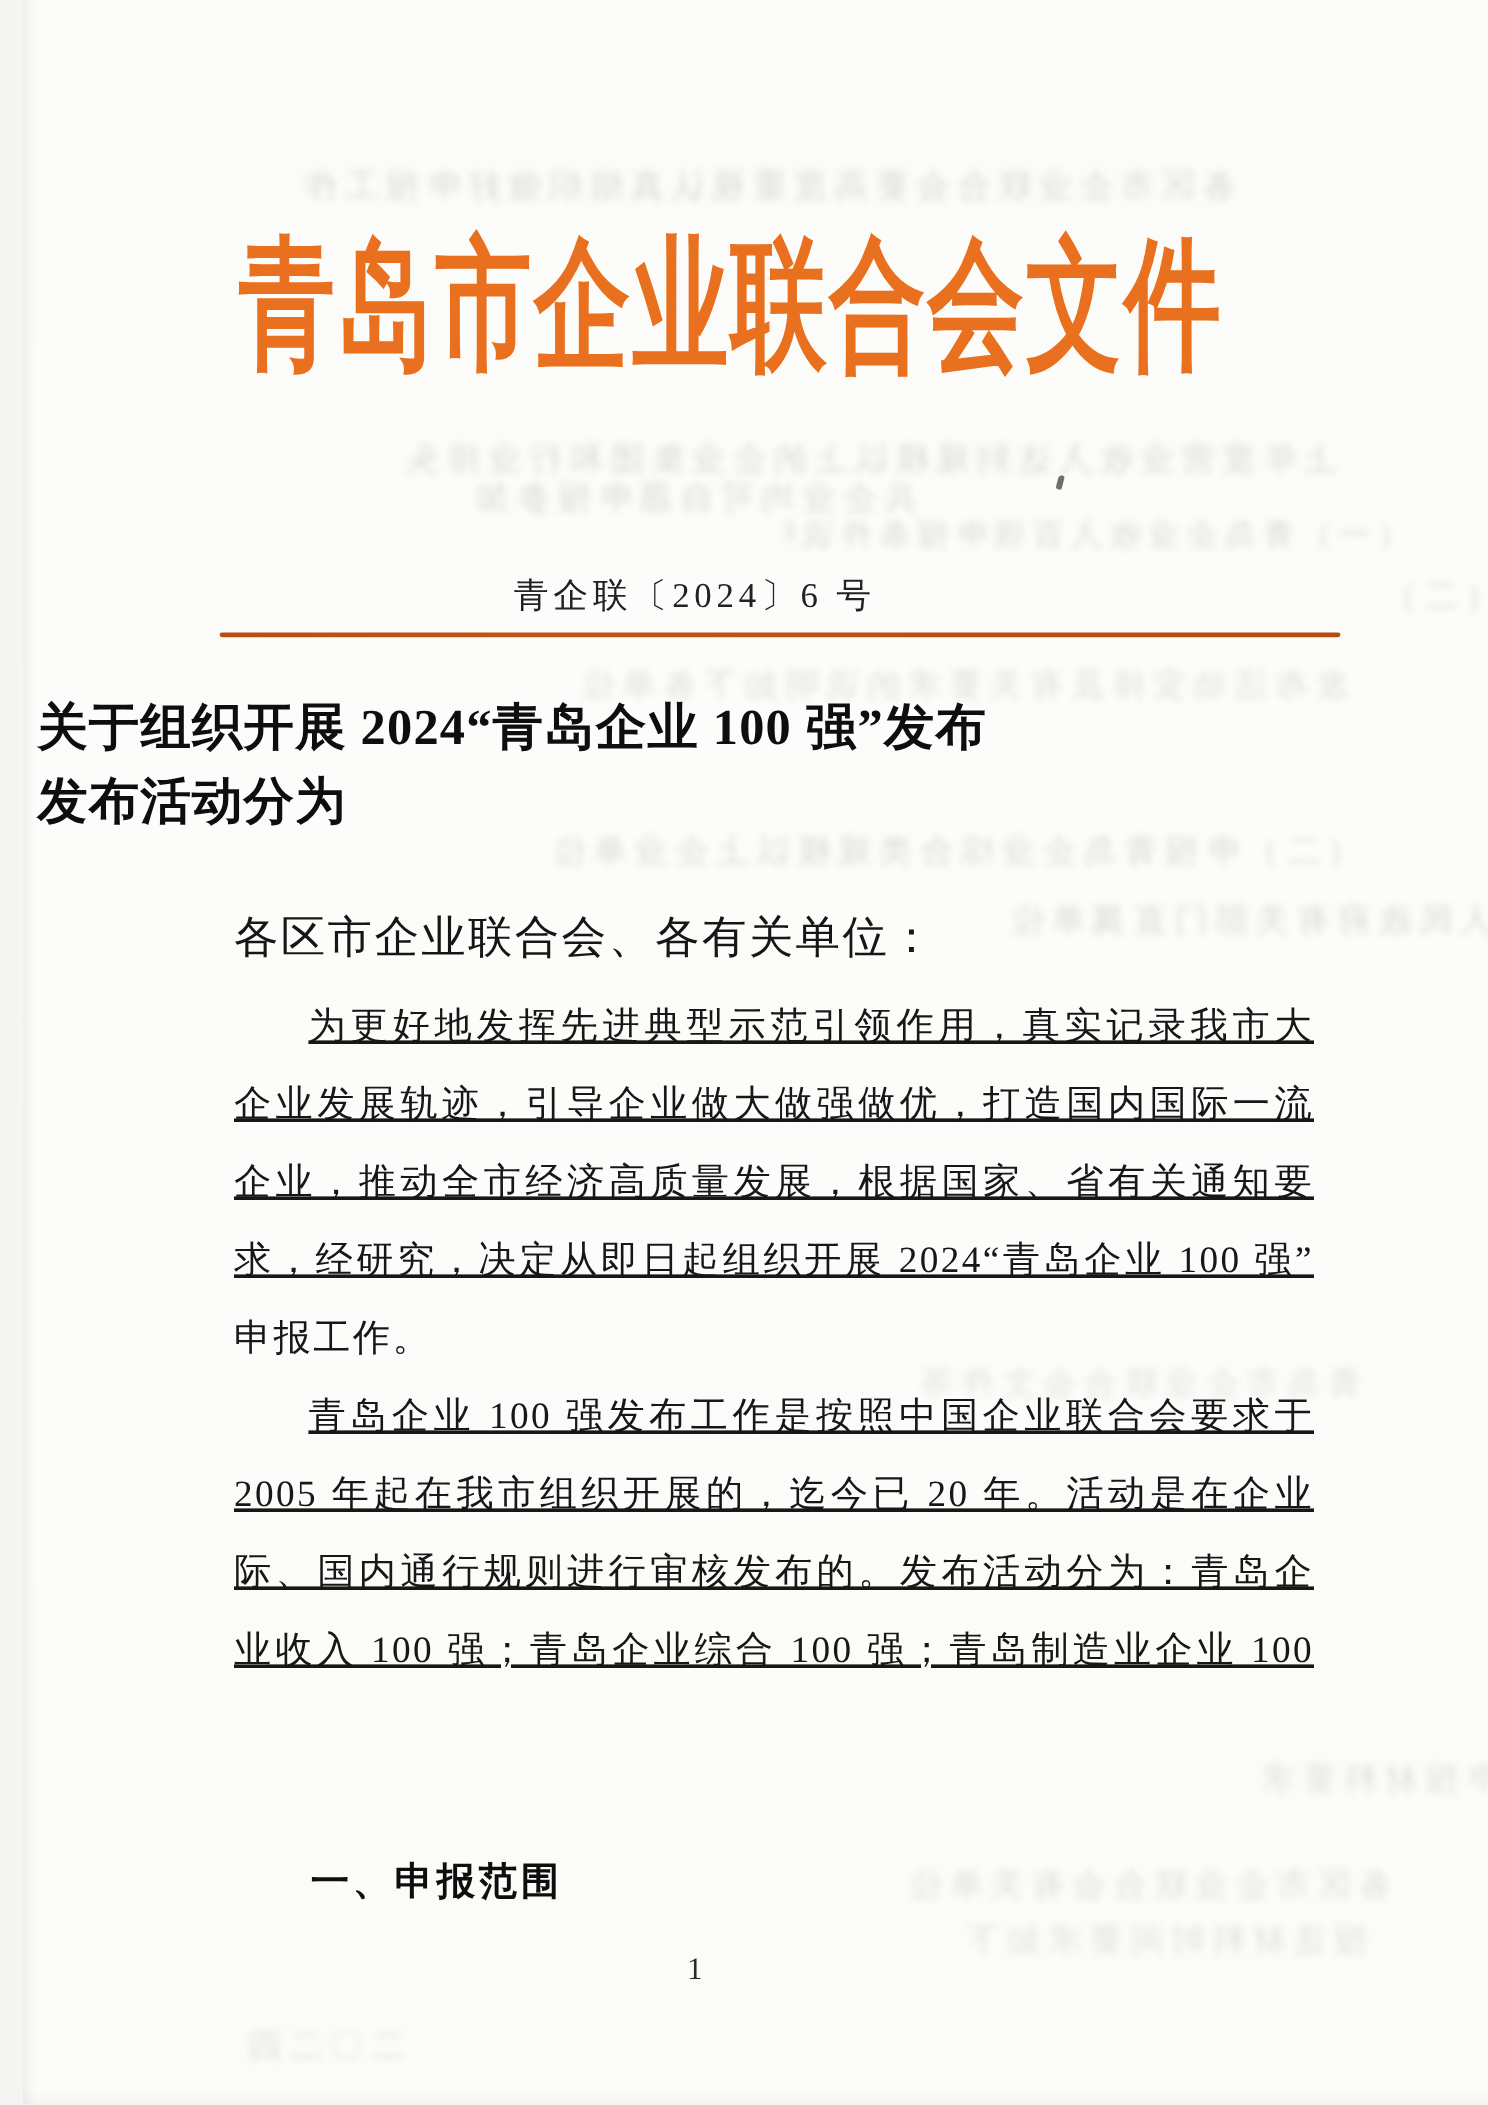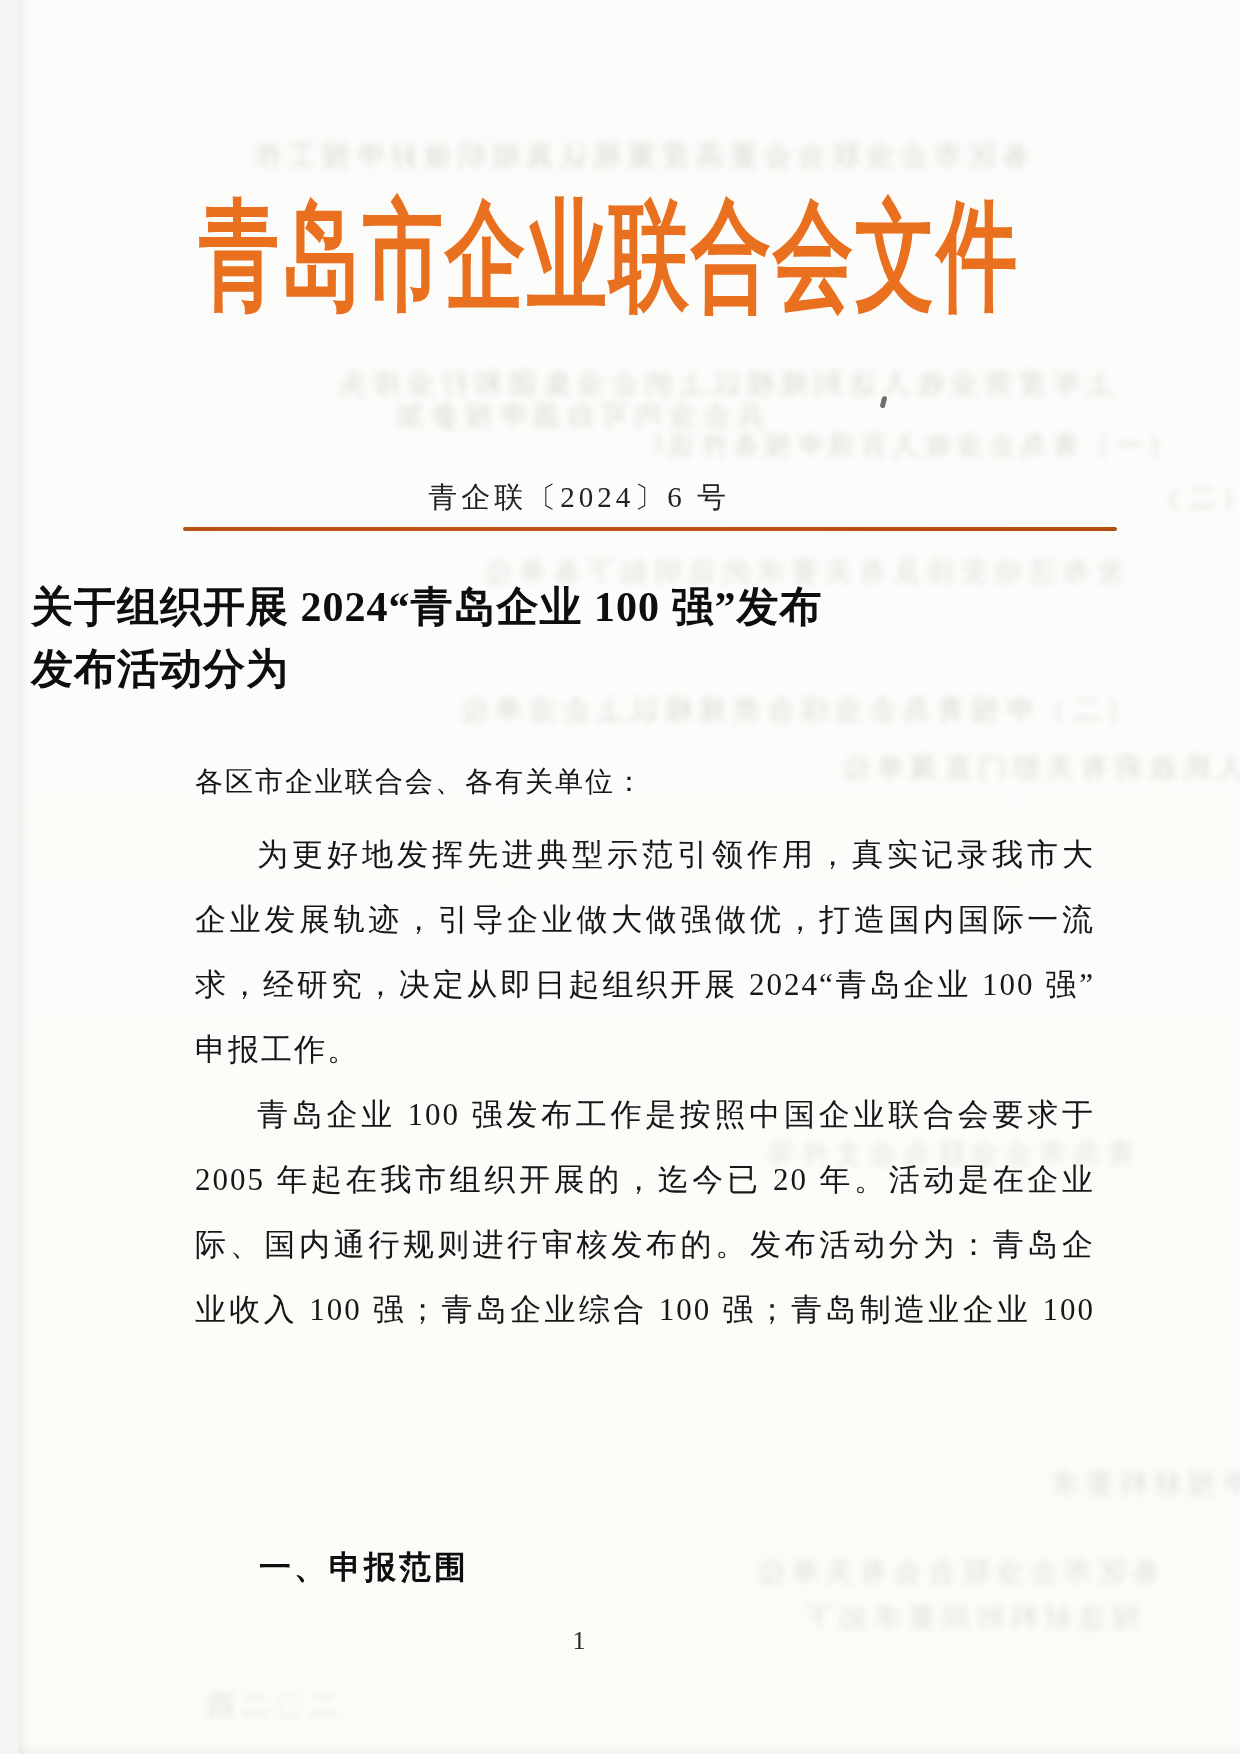--- a/index.html
+++ b/index.html
@@ -59,40 +59,41 @@
     margin: 0;
     text-align: left;
     font-size: 42px; line-height: 62px;
     font-weight: bold;
     letter-spacing: 1px;
     color: #0e0e0e;
   }
 
   .salutation {
     position: absolute; top: 760px; left: 176px;
-    font-size: 28px; line-height: 44px;
+    font-size: 37px; line-height: 44px;
     letter-spacing: 2px;
     color: #161616;
   }
 
   .body-lines {
     position: absolute; top: 822px; left: 176px;
     width: 900px;
     font-size: 31px;
     color: #171717;
   }
   .body-line {
     height: 65px; line-height: 65px;
     letter-spacing: 2px;
     white-space: nowrap;
   }
   .body-line.justify {
     white-space: normal;
     text-align: justify;
     text-align-last: justify;
+    text-decoration: underline;
   }
   .body-line.indent { text-indent: 2em; }
 
   .section-heading {
     position: absolute; top: 1546px; left: 176px;
     font-size: 32px; line-height: 42px;
     font-weight: bold;
     letter-spacing: 3px;
     text-indent: 2em;
     color: #0e0e0e;
@@ -170,20 +171,21 @@
   <h2 class="doc-title">
     <span>关于组织开展 2024“青岛企业 100 强”发布</span><br>
     <span>发布活动分为</span>
   </h2>
 
   <div class="salutation">各区市企业联合会、各有关单位：</div>
 
   <div class="body-lines" id="body-lines">
       <div class="body-line indent justify">为更好地发挥先进典型示范引领作用，真实记录我市大</div>
       <div class="body-line justify">企业发展轨迹，引导企业做大做强做优，打造国内国际一流</div>
+      <div class="body-line justify">企业，推动全市经济高质量发展，根据国家、省有关通知要</div>
       <div class="body-line justify">求，经研究，决定从即日起组织开展 2024“青岛企业 100 强”</div>
       <div class="body-line">申报工作。</div>
       <div class="body-line indent justify">青岛企业 100 强发布工作是按照中国企业联合会要求于</div>
       <div class="body-line justify">2005 年起在我市组织开展的，迄今已 20 年。活动是在企业</div>
       <div class="body-line justify">际、国内通行规则进行审核发布的。发布活动分为：青岛企</div>
       <div class="body-line justify">业收入 100 强；青岛企业综合 100 强；青岛制造业企业 100</div>
     </div>
 
   <div class="section-heading">一、申报范围</div>
 

